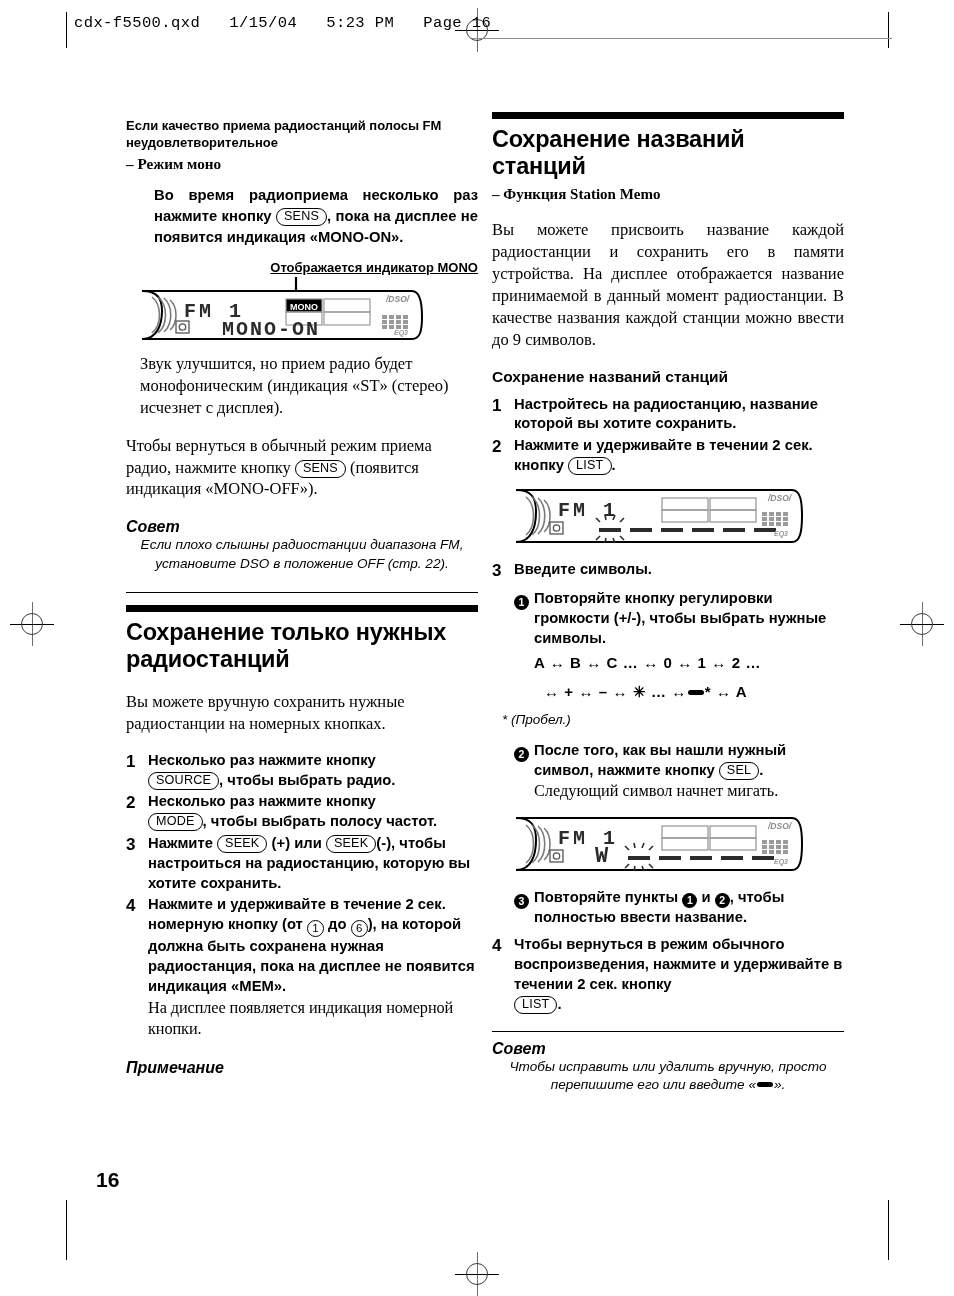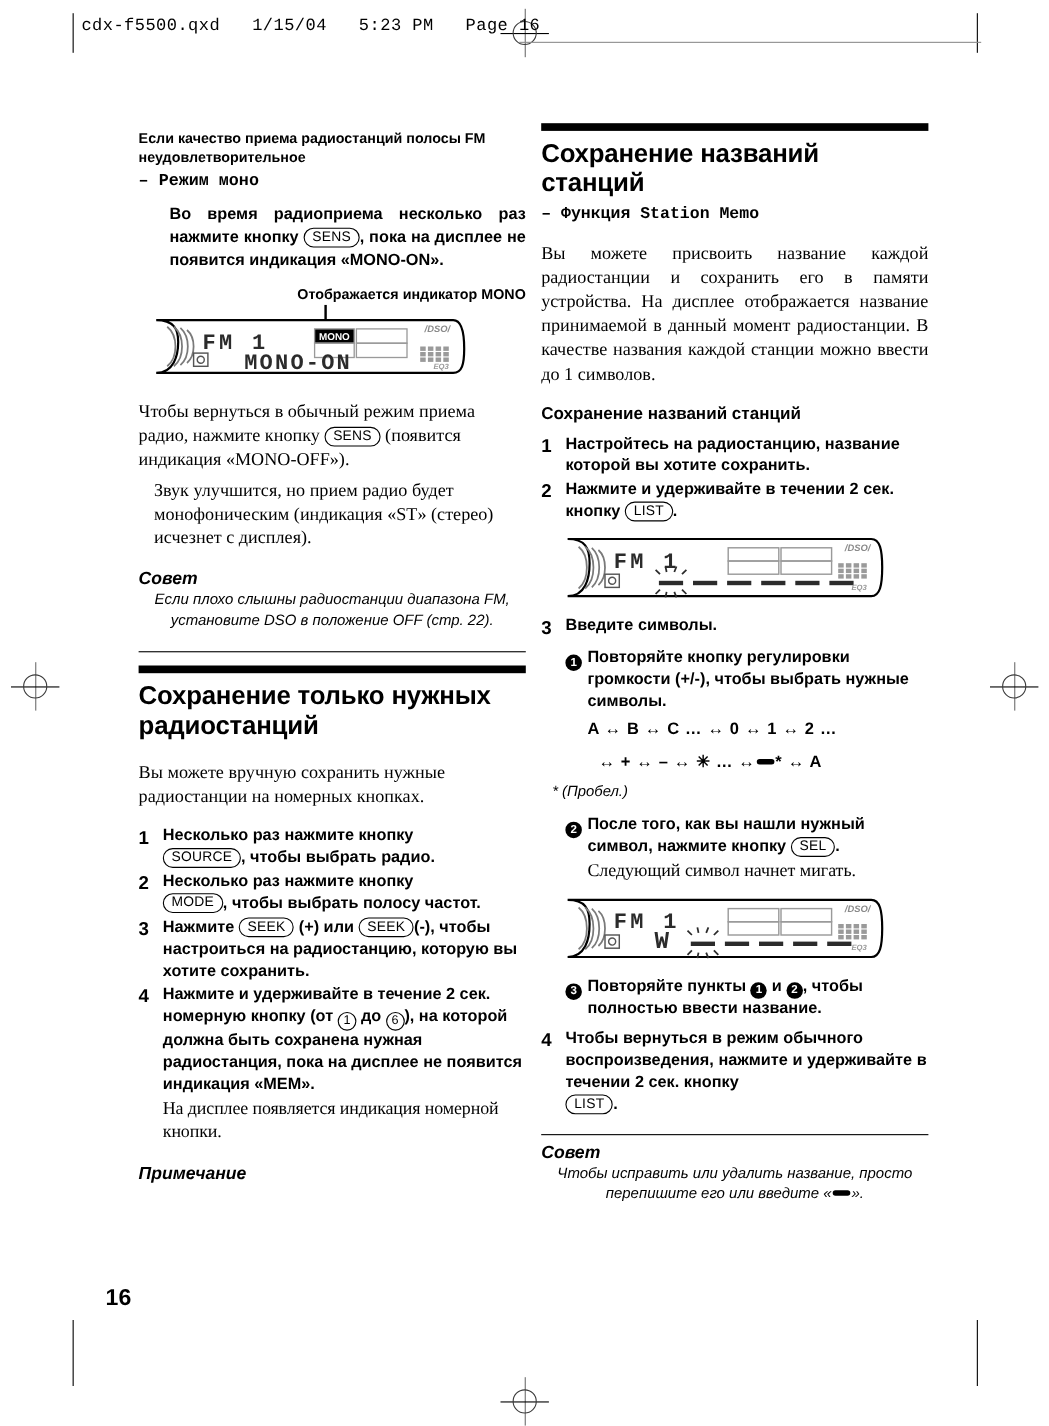--- a/index.html
+++ b/index.html
@@ -43,21 +43,21 @@
   .col-right { left: 492px; top: 112px; }
 
   .head-bar { height: 7px; background: #000; margin-bottom: 7px; width: 100%; }
 
   h1.bighead {
     font-family: "Liberation Sans", sans-serif;
     font-size: 23.5px; font-weight: bold; line-height: 1.17;
     letter-spacing: -0.2px;
   }
   .subhead-dash {
-    font-family: Liberation Mono, monospace;
+    font-family: Liberation Serif, serif;
     font-size: 15px; font-weight: bold; margin-top: 3px;
   }
 
   h2.subsec {
     font-family: "Liberation Sans", sans-serif;
     font-size: 15.5px; font-weight: bold; margin-top: 17px; margin-bottom: 9px;
   }
 
   h3.boldhead {
     font-family: "Liberation Sans", sans-serif;
@@ -69,21 +69,21 @@
 
   .bold-indent {
     font-family: "Liberation Sans", sans-serif;
     font-size: 14.8px; font-weight: bold; line-height: 1.42;
     margin-left: 28px; margin-top: 12px; text-align: justify;
   }
 
   .caption-bold {
     font-family: "Liberation Sans", sans-serif;
     font-size: 13px; font-weight: bold;
-    text-align: right; margin-top: 12px;
+    text-align: right; margin-top: 12px; text-decoration: underline;
   }
 
   
   .steps { margin-top: 12px; }
   .step { display: flex; margin-bottom: 2px; }
   .step .num {
     font-family: "Liberation Sans", sans-serif;
     font-size: 17px; font-weight: bold;
     width: 22px; flex: 0 0 22px; line-height: 1.32;
   }
@@ -261,27 +261,27 @@
             <rect x="267" y="43" width="5" height="4"></rect>
           <rect x="246" y="48" width="5" height="4"></rect>
             <rect x="253" y="48" width="5" height="4"></rect>
           <rect x="260" y="48" width="5" height="4"></rect>
             <rect x="267" y="48" width="5" height="4"></rect>
         </g>
         <text x="258" y="58" font-family="Liberation Sans, sans-serif" font-size="7" font-style="italic" font-weight="bold" fill="#9a9a9a">EQ3</text>
       </svg>
     </div>
 
+    <p class="serif nj" style="margin-left:14px;margin-top:6px;">Звук улучшится, но прием радио будет монофоническим (индикация «ST» (стерео) исчезнет с дисплея).</p>
+
     <p class="serif nj" style="margin-top:16px;">
       <span>Чтобы вернуться в обычный режим приема радио, нажмите кнопку</span>
       <span class="pill">SENS</span>
       <span>(появится индикация «MONO-OFF»).</span>
     </p>
-
-    <p class="serif nj" style="margin-left:14px;margin-top:6px;">Звук улучшится, но прием радио будет монофоническим (индикация «ST» (стерео) исчезнет с дисплея).</p>
 
     <div class="tipblock">
       <div class="tip-title">Совет</div>
       <div class="tip-body">Если плохо слышны радиостанции диапазона FM, установите DSO в положение OFF (стр. 22).</div>
     </div>
 
     <div class="rule-thin" style="margin-top:18px;"></div>
 
     <div style="margin-top:12px;">
       <div class="head-bar"></div>
@@ -336,21 +336,21 @@
     </div>
 
   </div>
 
   <div class="col col-right">
 
     <div class="head-bar"></div>
     <h1 class="bighead">Сохранение названий станций</h1>
     <div class="subhead-dash" style="margin-top:5px;">– Функция Station Memo</div>
 
-    <p class="serif" style="margin-top:16px;">Вы можете присвоить название каждой радиостанции и сохранить его в памяти устройства. На дисплее отображается название принимаемой в данный момент радиостанции. В качестве названия каждой станции можно ввести до 1 символов.</p>
+    <p class="serif" style="margin-top:16px;">Вы можете присвоить название каждой радиостанции и сохранить его в памяти устройства. На дисплее отображается название принимаемой в данный момент радиостанции. В качестве названия каждой станции можно ввести до 9 символов.</p>
 
     <h2 class="subsec">Сохранение названий станций</h2>
 
     <div class="steps" style="margin-top:8px;">
 
       <div class="step">
         <div class="num">1</div>
         <div class="txt">Настройтесь на радиостанцию, название которой вы хотите сохранить.</div>
       </div>
 
@@ -527,21 +527,21 @@
         <span>Чтобы вернуться в режим обычного воспроизведения, нажмите и удерживайте в течении 2 сек. кнопку</span><br>
         <span class="pill">LIST</span><span>.</span>
       </div>
     </div>
 
     <div class="rule-thin" style="margin-top:16px;"></div>
 
     <div class="tipblock" style="margin-top:8px;">
       <div class="tip-title">Совет</div>
       <div class="tip-body">
-        <span>Чтобы исправить или удалить название, просто перепишите его или введите «</span><span class="underscore-glyph"></span><span>».</span>
+        <span>Чтобы исправить или удалить вручную, просто перепишите его или введите «</span><span class="underscore-glyph"></span><span>».</span>
       </div>
     </div>
 
   </div>
 
   <div class="pagenum">16</div>
 
 </div>
 
 </body></html>

